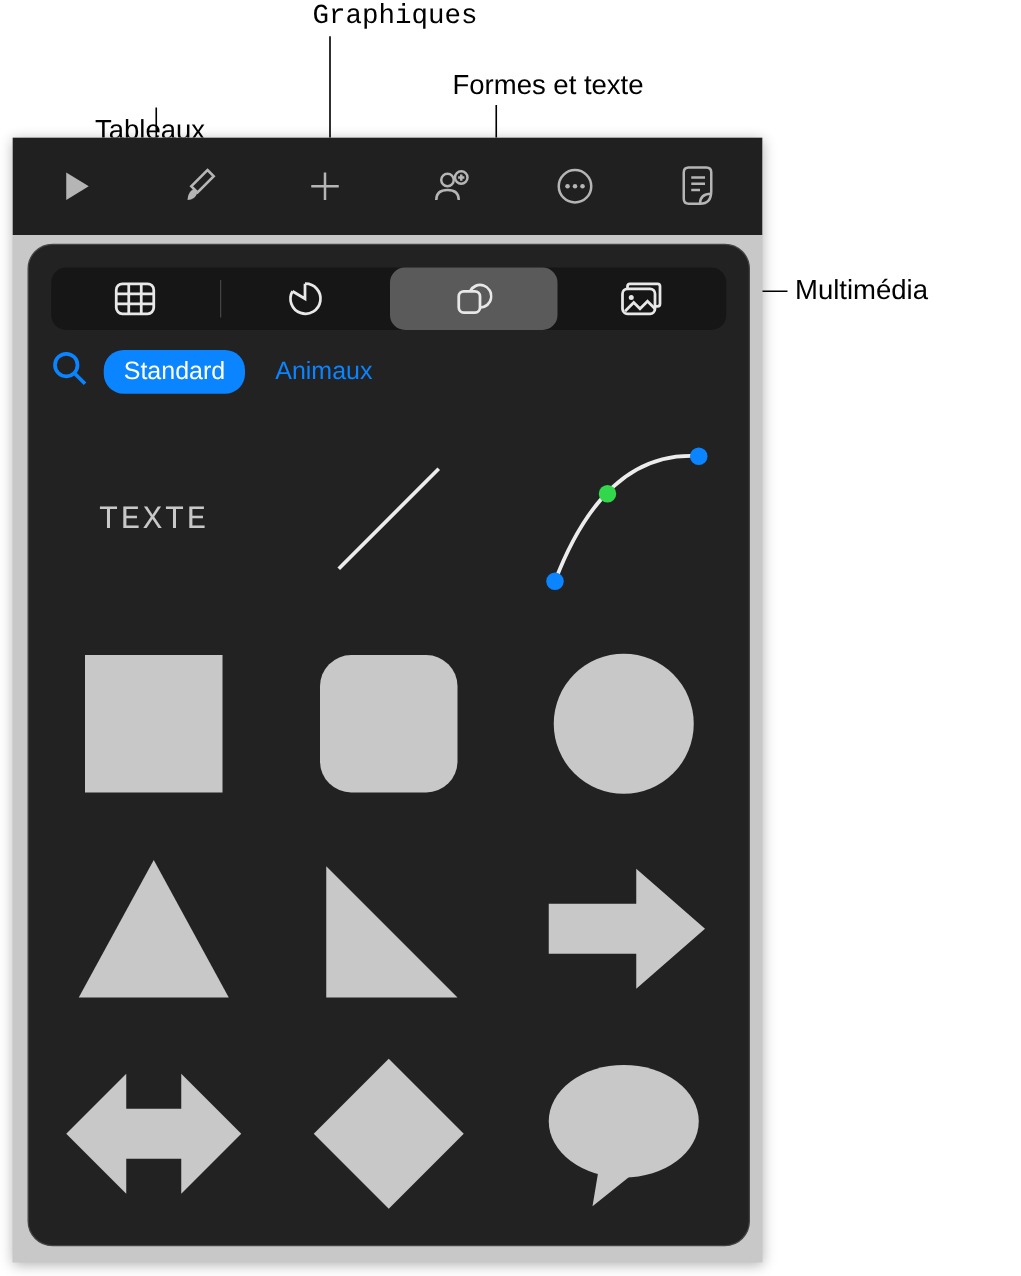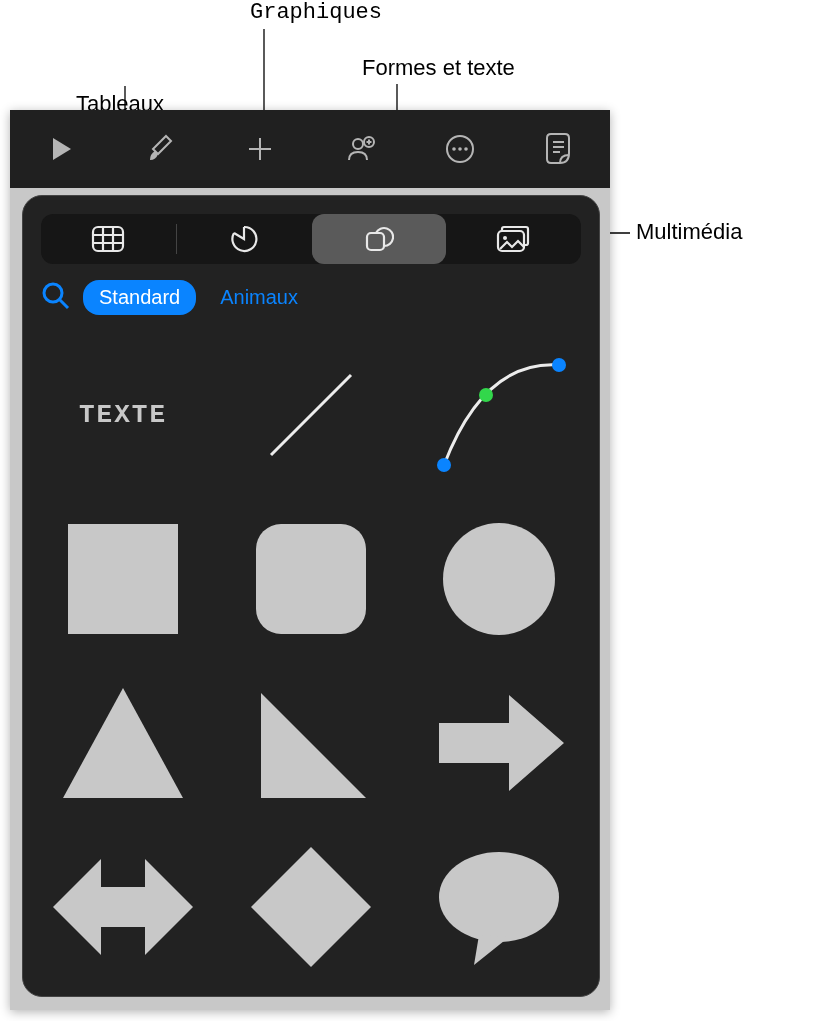--- a/index.html
+++ b/index.html
@@ -118,21 +118,21 @@
     gap: 0px 8px;
   }
   .cell {
     display: flex;
     align-items: center;
     justify-content: center;
   }
   .shape { fill: #c8c8c8; }
   .texte-label {
     font-family: "Courier New", monospace;
-    font-weight: bold;
+    font-weight: normal;
     font-size: 26px;
     letter-spacing: 2px;
     color: #c8c8c8;
   }
 </style>
 </head>
 <body>
 
 <div class="callout-label" style="left:76px; top:55px;margin-top:36px;">Tableaux</div>
 <div class="callout-label" style="left:250px; top:0px;font-family:Liberation Mono, monospace;">Graphiques</div>

